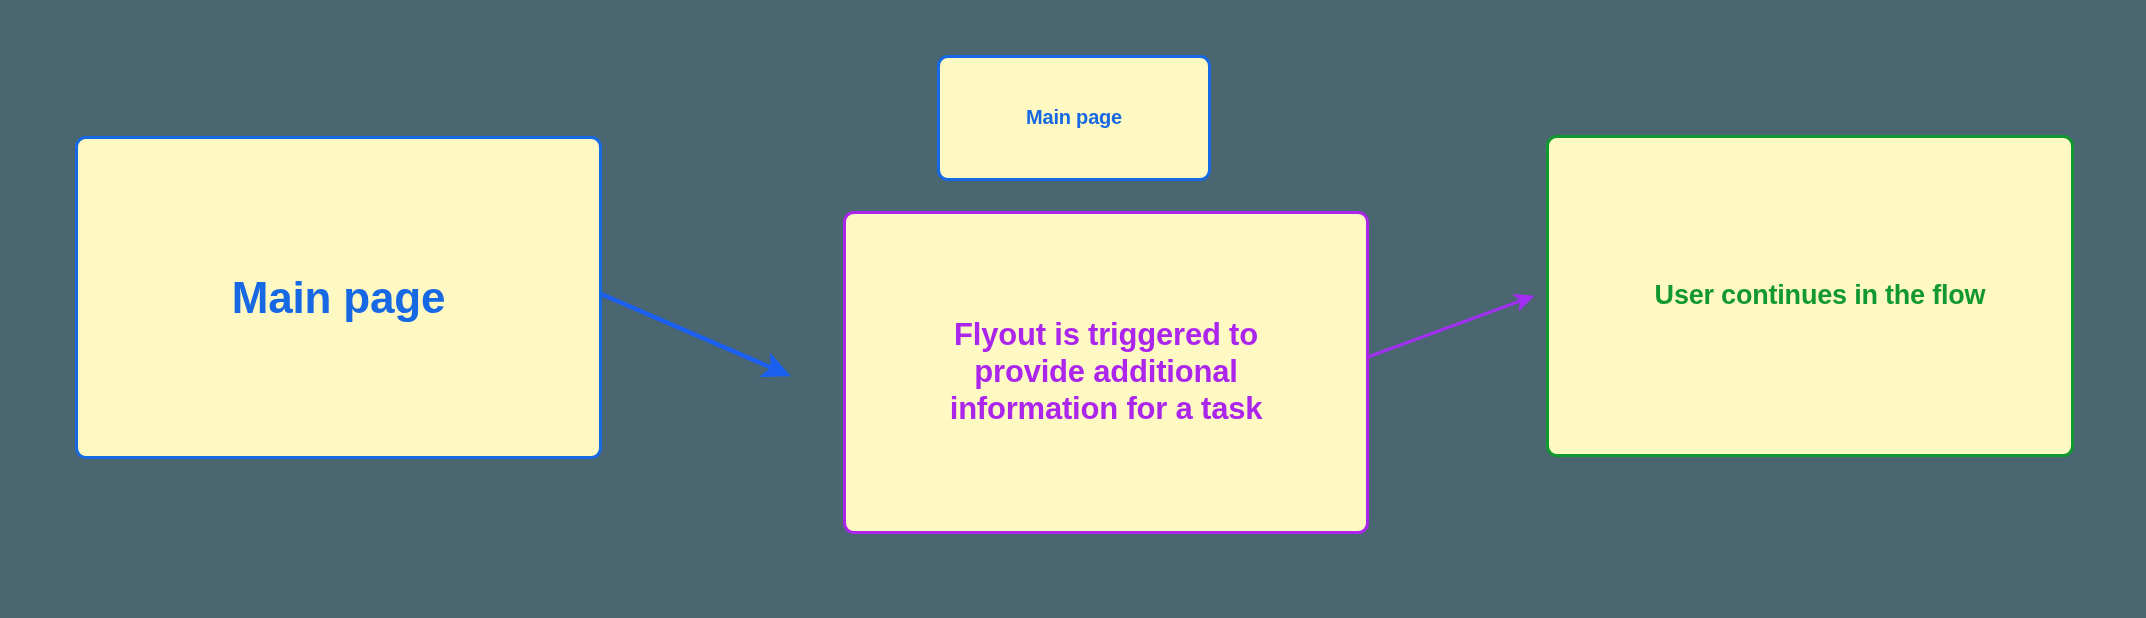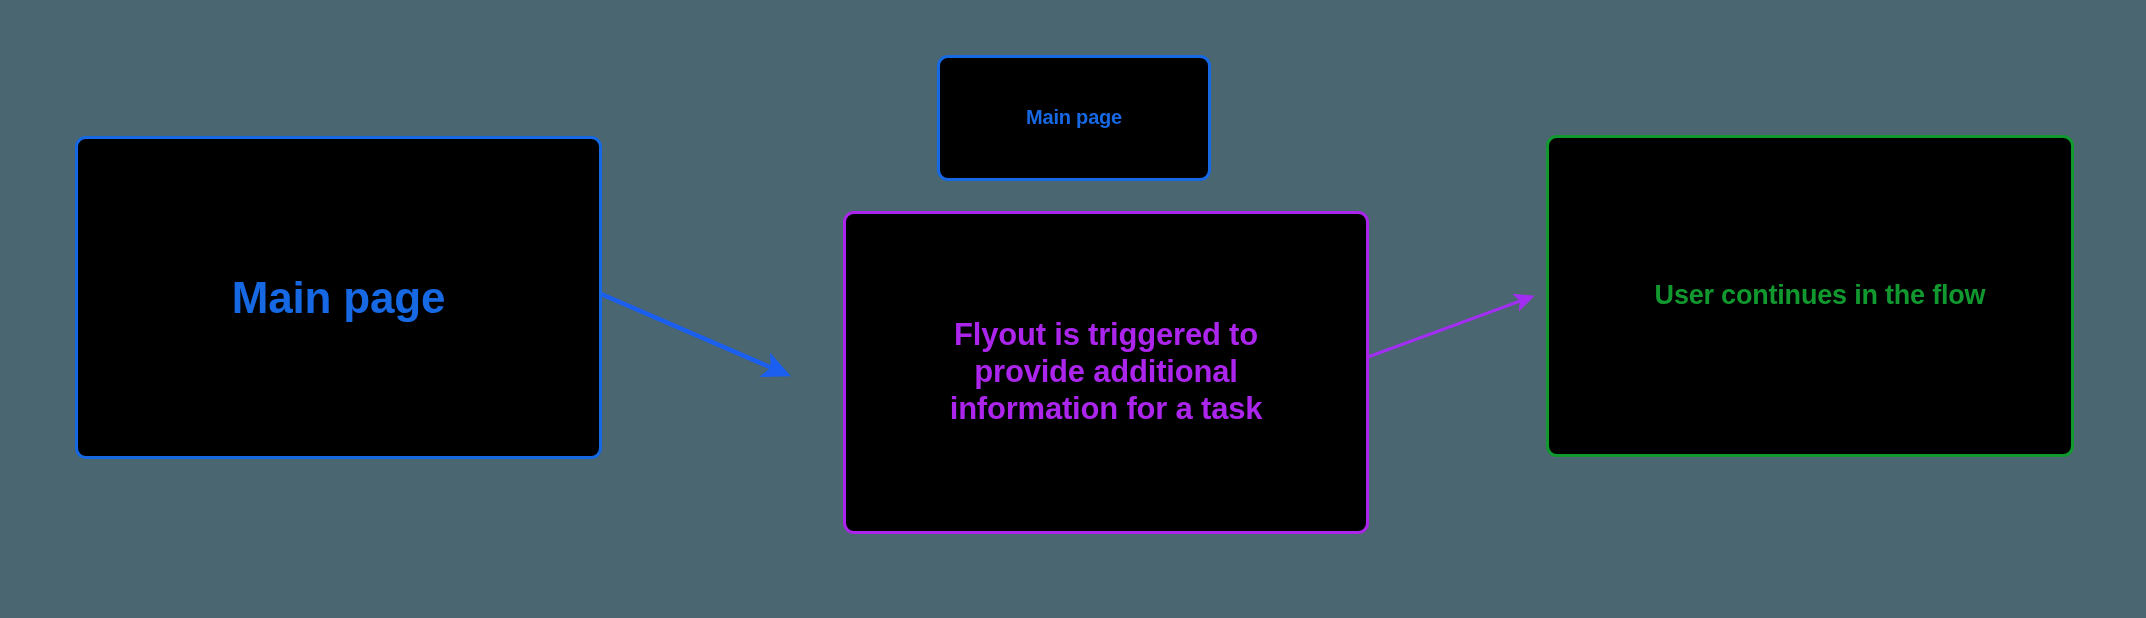--- a/index.html
+++ b/index.html
@@ -18,21 +18,21 @@
     position: relative;
     width: 2146px;
     height: 618px;
     background: #4a6670;
   }
 
   
   .node {
     position: absolute;
     box-sizing: border-box;
-    background: #000000;
+    background: #fef9c3;
     border-style: solid;
     border-width: 3px;
     border-radius: 11px;
     display: flex;
     align-items: center;
     justify-content: center;
     text-align: center;
   }
   .node-label {
     font-weight: 700;

